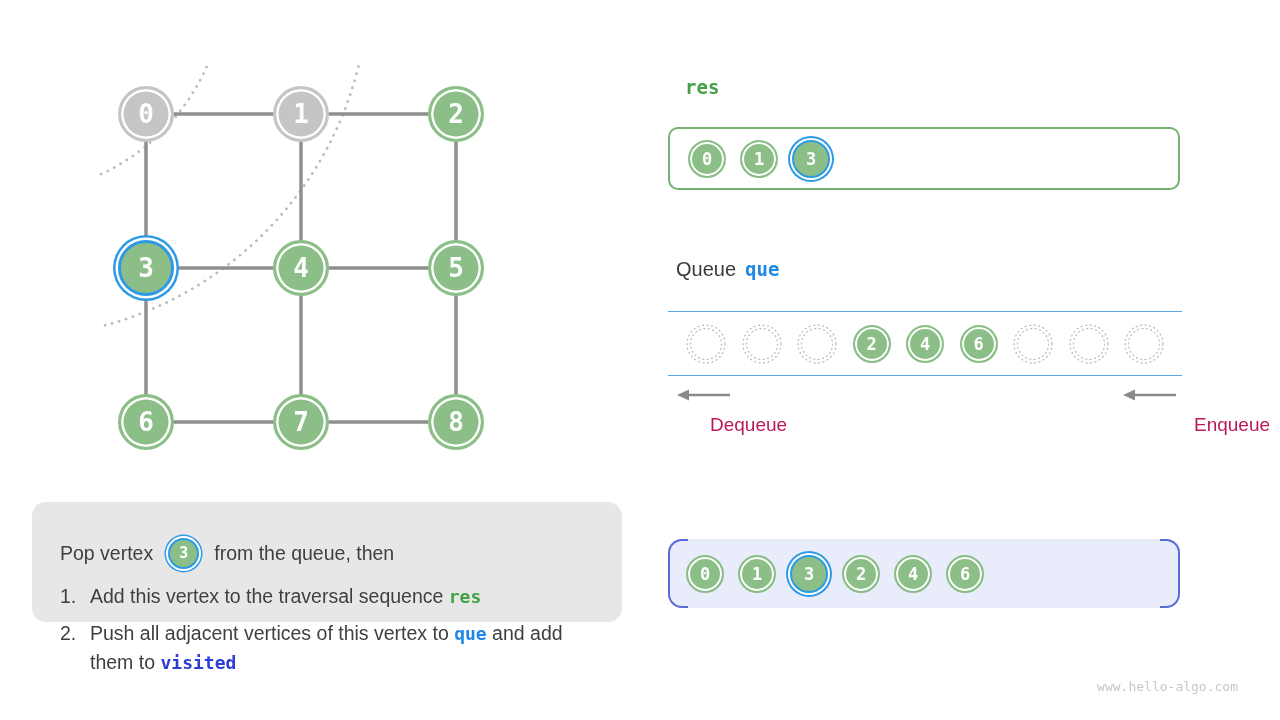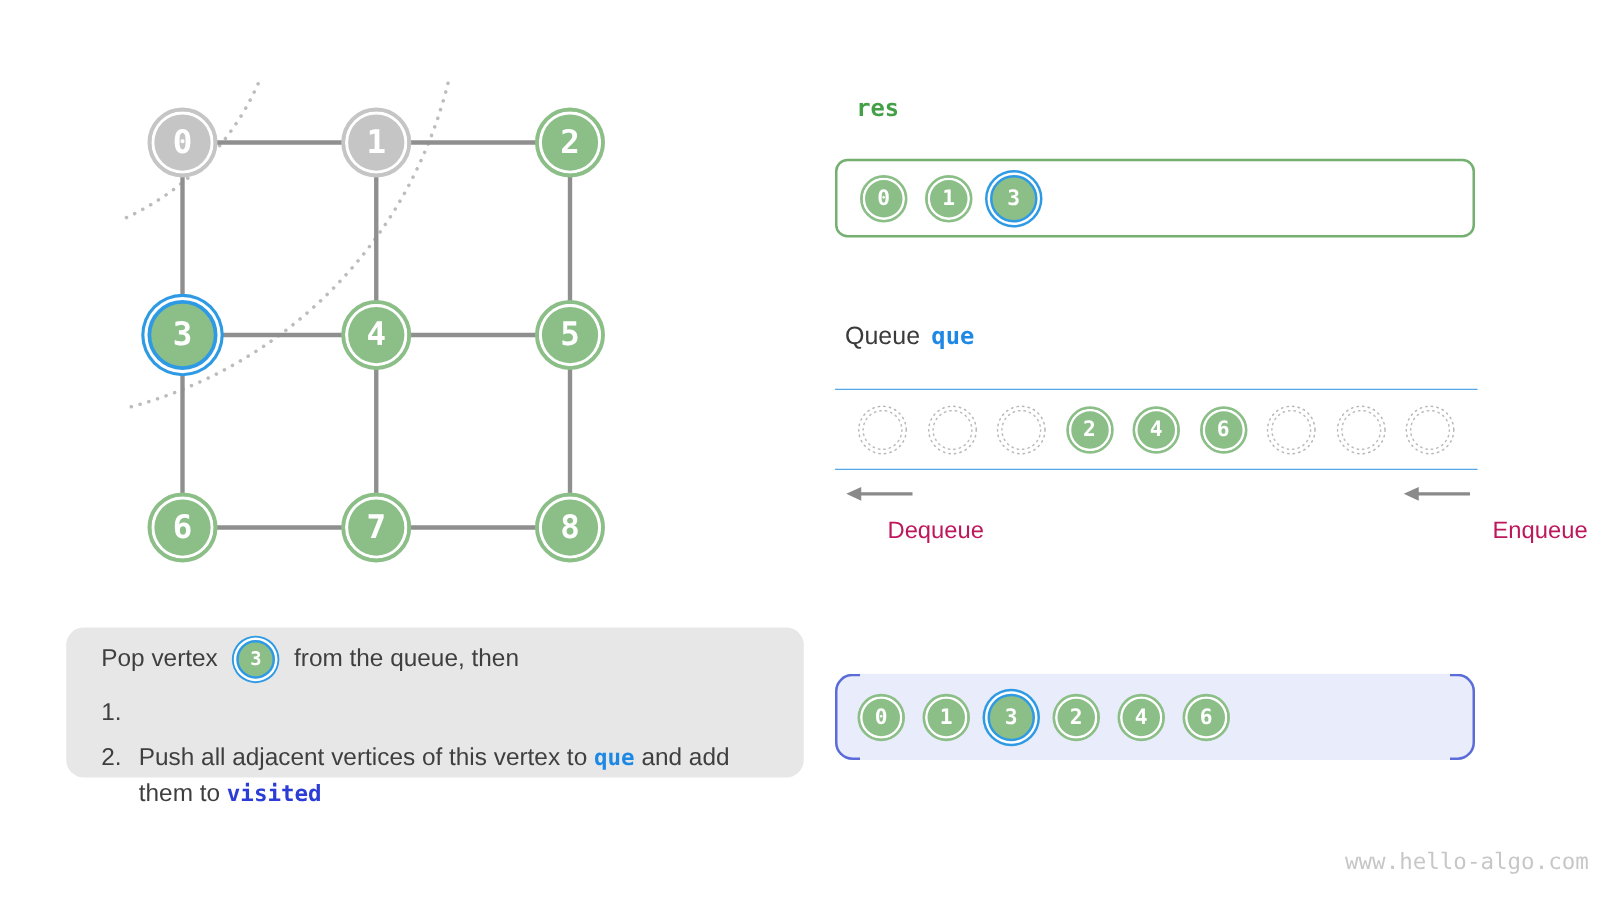--- a/index.html
+++ b/index.html
@@ -24,23 +24,23 @@
   }
   .vertex.green { background:#8cbf88; border:3px solid #8cbf88; box-shadow: inset 0 0 0 2.5px #fff; }
   .vertex.gray  { background:#c5c5c5; border:3px solid #c5c5c5; box-shadow: inset 0 0 0 2.5px #fff; }
   .vertex.current {
     background:#8cbf88; border:3px solid #2e9ae4;
     box-shadow: 0 0 0 2.5px #fff, 0 0 0 5px #2e9ae4;
   }
 
   
   .explain-box {
-    position:absolute; left:53px; top:502px; width:590px; height:120px;
+    position:absolute; left:32px; top:502px; width:590px; height:120px;
     background:#e7e7e7; border-radius:14px;
-    padding:5px 24px 14px 28px;
+    padding:31px 24px 14px 28px;
     font-size:19.5px; color:#3f3f3f;
   }
   .pop-line { display:flex; align-items:center; gap:10px; height:40px; margin-bottom:9px; }
   .badge {
     width:31px; height:31px; border-radius:50%; flex:0 0 auto;
     background:#8cbf88; border:2px solid #2e9ae4;
     box-shadow: 0 0 0 2px #fff, 0 0 0 3.5px #2e9ae4;
     display:flex; align-items:center; justify-content:center;
     color:#fff; font-family:"DejaVu Sans Mono", monospace; font-weight:bold; font-size:15px;
     margin:0 5px;
@@ -108,21 +108,21 @@
 
   .step-button {
     position:absolute; left:908px; top:645px; width:148px; height:50px;
     background:#f7f7f7; border:1.5px solid #a2a2a2; border-radius:8px;
     display:flex; align-items:center; justify-content:center;
     font-family:"DejaVu Sans Mono", monospace; font-weight:bold; font-size:21px; color:#6b6b6b;
     cursor:pointer;
   }
   .watermark {
     position:absolute; left:1076px; top:679px; width:162px;
-    font-family:"DejaVu Sans Mono", monospace; font-size:18px; color:#c7c7c7;
+    font-family:"DejaVu Sans Mono", monospace; font-size:13px; color:#c7c7c7;
     text-align:right; white-space:nowrap;
   }
 </style>
 </head>
 <body>
 
 <div class="stage">
 
   <div class="graph-area">
     <svg width="640" height="500" viewBox="0 0 640 500">
@@ -154,20 +154,21 @@
 
   <div class="explain-box">
     <div class="pop-line">
       <span>Pop vertex</span>
       <span class="badge">3</span>
       <span>from the queue, then</span>
     </div>
     <div id="instruction-steps">
         <div class="step-item">
           <span class="num">1.</span>
+          <span class="content"><span>Add this vertex to the traversal sequence </span><span class="seg-res">res</span></span>
         </div>
         <div class="step-item">
           <span class="num">2.</span>
           <span class="content"><span>Push all adjacent vertices of this vertex to </span><span class="seg-que">que</span><span> and add them to </span><span class="seg-visited">visited</span></span>
         </div>
       </div>
   </div>
 
   <div class="sec-heading h-res">
     <span class="code">res</span>

